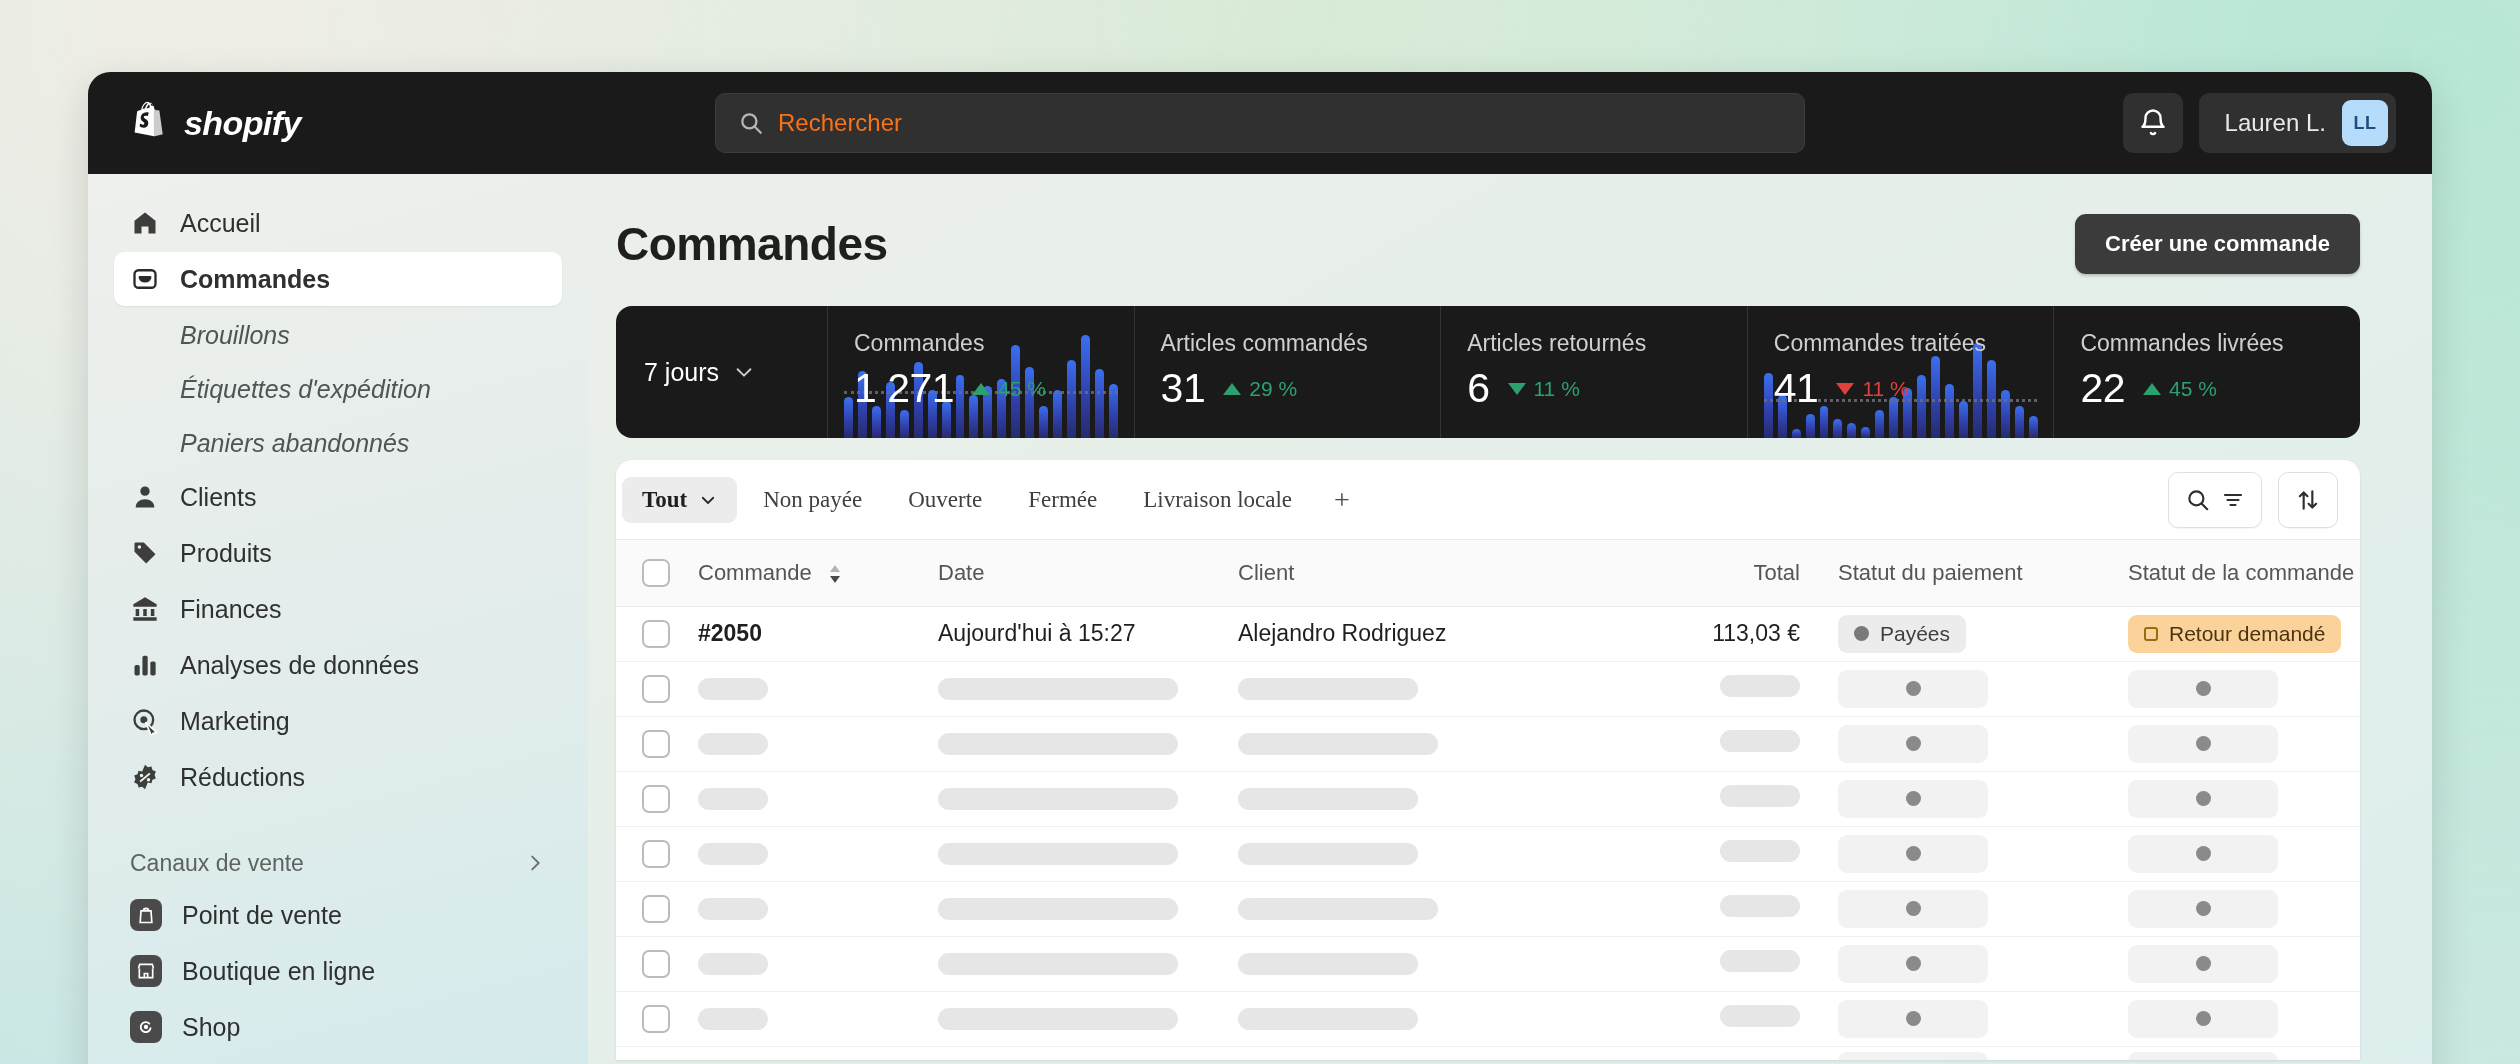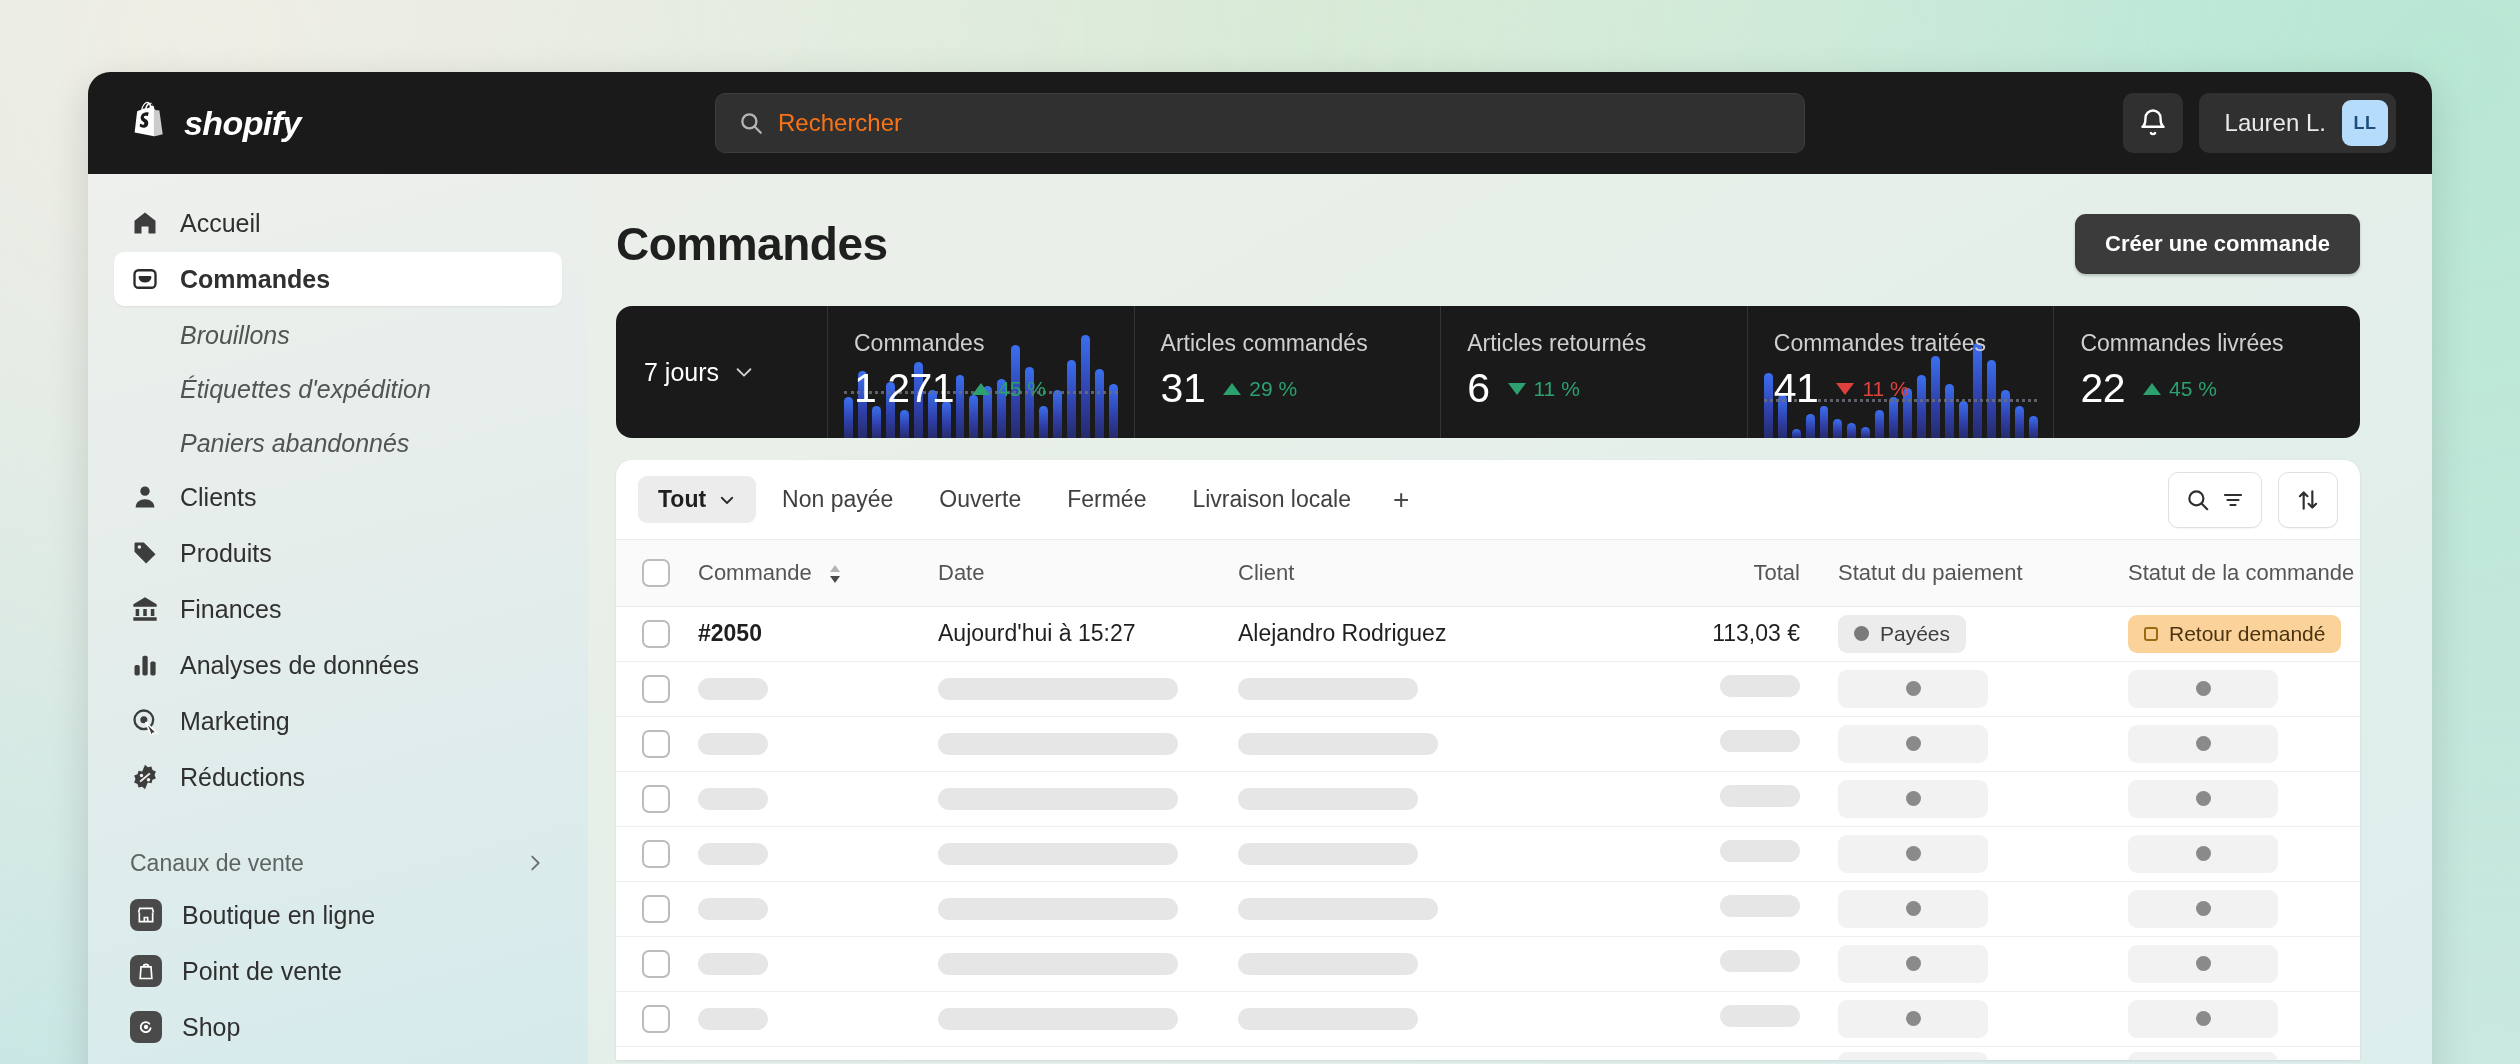--- a/index.html
+++ b/index.html
@@ -173,22 +173,23 @@
   .card {
     margin-top: 22px;
     background: #fff;
     border-radius: 16px 16px 0 0;
     box-shadow: 0 1px 3px rgba(0,0,0,.09);
     overflow: hidden;
     height: 600px;
   }
   .card-toolbar {
     height: 80px; display: flex; align-items: center;
-    padding: 0 22px 0 22px; gap: 6px;
+    padding: 0 22px 0 6px; gap: 6px;
     border-bottom: 1px solid #ebebeb;
+    font-family: Liberation Serif, serif;
   }
   .tab {
     display: flex; align-items: center; gap: 12px;
     padding: 10px 20px; border-radius: 9px;
     font-size: 23px; color: #404040;
   }
   .tab.active { background: #ececec; font-weight: 600; color: #1f1f1f; }
   .tab-add { padding: 10px 16px; font-size: 28px; color: #494949; }
   .toolbar-right { margin-left: auto; display: flex; align-items: center; gap: 16px; }
   .tool-btn {
@@ -372,36 +373,36 @@
       <div class="nav-section">
         <span>Canaux de vente</span>
         <svg width="22" height="22" viewBox="0 0 24 24" fill="none" stroke="#6a706d" stroke-width="2" stroke-linecap="round" stroke-linejoin="round">
             <path d="M9 5l7 7-7 7"></path>
           </svg>
       </div>
 
       <div class="nav-item">
         <span class="chan-ico">
           <svg width="20" height="20" viewBox="0 0 24 24" fill="none" stroke="#fff" stroke-width="2">
+              <path d="M6 7h12l1 14H5z"></path>
+              <path d="M9 7a3 3 0 0 1 6 0"></path>
+            </svg>
+        </span>
+        <span>Point de vente</span>
+      </div>
+
+      <div class="nav-item">
+        <span class="chan-ico">
+          <svg width="20" height="20" viewBox="0 0 24 24" fill="none" stroke="#fff" stroke-width="2">
               <path d="M3 9l1.5-5h15L21 9"></path>
               <path d="M4 9v11h16V9"></path>
               <path d="M10 20v-5h4v5"></path>
             </svg>
         </span>
         <span>Boutique en ligne</span>
-      </div>
-
-      <div class="nav-item">
-        <span class="chan-ico">
-          <svg width="20" height="20" viewBox="0 0 24 24" fill="none" stroke="#fff" stroke-width="2">
-              <path d="M6 7h12l1 14H5z"></path>
-              <path d="M9 7a3 3 0 0 1 6 0"></path>
-            </svg>
-        </span>
-        <span>Point de vente</span>
       </div>
 
       <div class="nav-item">
         <span class="chan-ico">
           <svg width="20" height="20" viewBox="0 0 24 24" fill="none" stroke="#fff" stroke-width="2.2" stroke-linecap="round">
               <path d="M16 8a6 6 0 1 0 1.5 5.5"></path>
               <circle cx="12" cy="12" r="2.6" fill="#fff" stroke="none"></circle>
             </svg>
         </span>
         <span>Shop</span>

